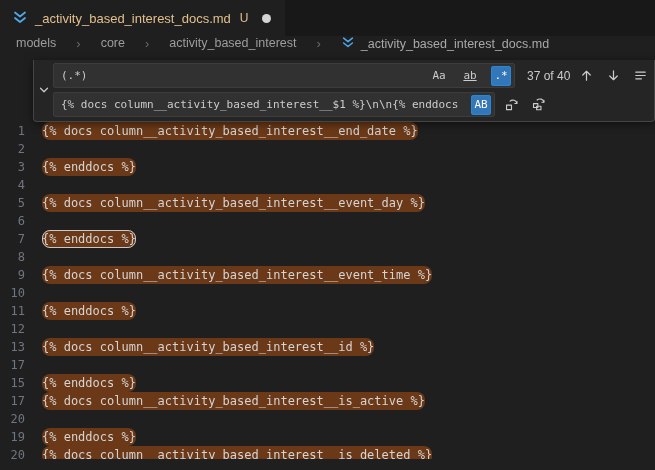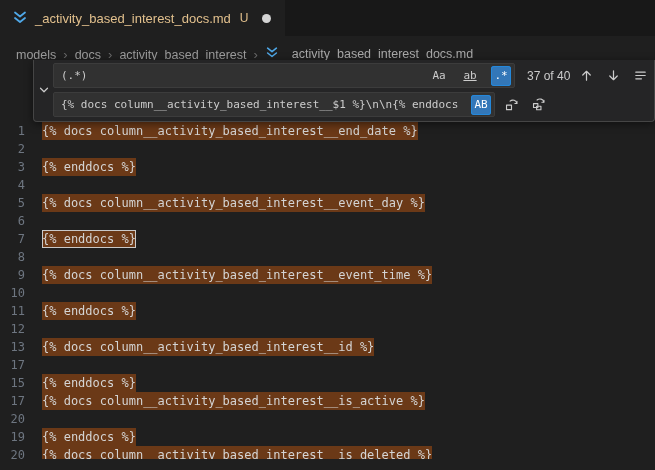--- a/index.html
+++ b/index.html
@@ -14,21 +14,21 @@
   .tab {
     display:flex; align-items:center; gap:7px; padding:0 14px 0 12px;
     background:#1f1f1f; font-size:13px; color:#e2c08d; cursor:pointer;
   }
   .file-icon { display:flex; width:16px; height:16px; flex:none; }
   .git-badge { font-size:12px; margin-left:2px; color:#e2c08d; }
   .dirty-dot { width:9px; height:9px; border-radius:50%; background:#d4d4d4; margin-left:6px; }
 
   
   .breadcrumbs {
-    height:26px; display:flex; align-items:flex-end; gap:7px;
+    height:26px; display:flex; align-items:flex-start; gap:20px;
     padding-left:16px; font-size:12.5px; color:#9d9d9d; background:#1f1f1f;
   }
   .crumb { cursor:pointer; white-space:nowrap; }
   .crumb-sep { color:#6a6a6a; font-size:13px; }
   .crumb-file { display:flex; align-items:center; gap:4px; color:#a9a9a9; }
 
   
   .editor { position:relative; height:408px; }
 
   
@@ -70,21 +70,21 @@
   .lines { position:absolute; top:60px; left:0; right:0; }
   .code-line {
     display:flex; height:18px; line-height:18px;
     font-family:"DejaVu Sans Mono", monospace; font-size:12px;
   }
   .line-number {
     width:42px; flex:none; text-align:right; padding-right:17px;
     color:#6e7681; font-size:12px; cursor:pointer;
   }
   .line-content { white-space:pre; color:#d4d4d4; cursor:text; }
-  .match { background:#6b3917; display:inline-block; height:18px; }
+  .match { background:#6b3917; display:inline-block; height:18px;border-radius:8px; }
   .current-match { outline:1px solid #c9c9c9; outline-offset:-1px; }
 </style>
 </head>
 <body>
 
 <div class="screen">
 
   <div class="tab-bar">
     <div class="tab">
       <span class="file-icon">
@@ -94,21 +94,21 @@
       </span>
       <span>_activity_based_interest_docs.md</span>
       <span class="git-badge">U</span>
       <span class="dirty-dot"></span>
     </div>
   </div>
 
   <div class="breadcrumbs">
     <span class="crumb">models</span>
     <span class="crumb-sep">›</span>
-    <span class="crumb">docs</span>
+    <span class="crumb">core</span>
     <span class="crumb-sep">›</span>
     <span class="crumb">activity_based_interest</span>
     <span class="crumb-sep">›</span>
     <span class="crumb crumb-file">
       <span class="file-icon">
         <svg width="14" height="14" viewBox="0 0 16 16">
           <path d="M3 2.5l5 4 5-4M3 8l5 4 5-4" fill="none" stroke="#4fa8e8" stroke-width="1.8" stroke-linecap="round" stroke-linejoin="round"></path>
         </svg>
       </span>
       <span>_activity_based_interest_docs.md</span>

